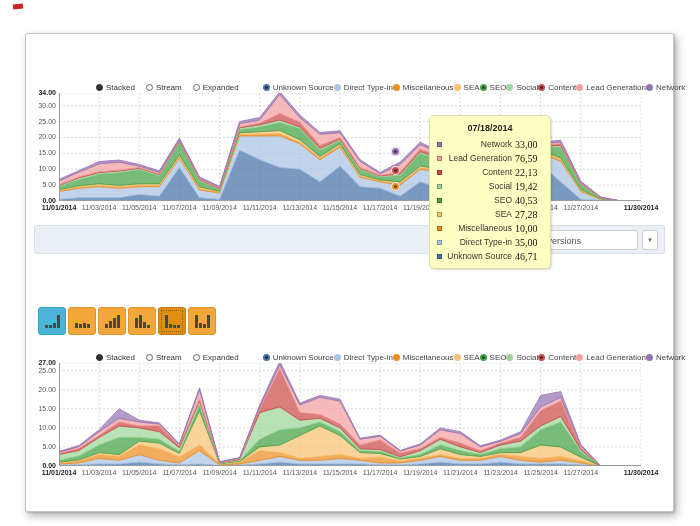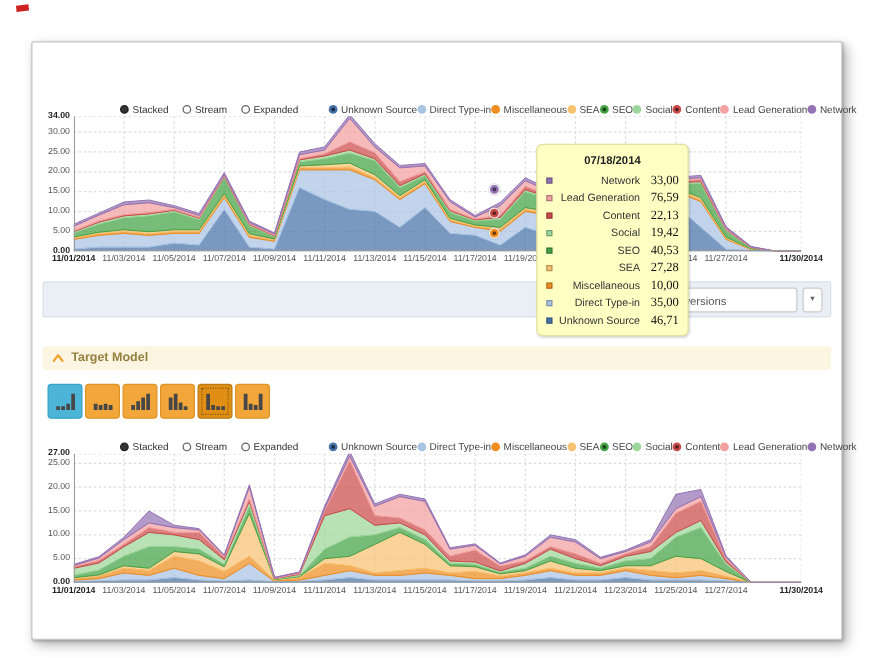--- a/index.html
+++ b/index.html
@@ -55,21 +55,21 @@
         border:1px solid rgba(255,255,255,.9);box-shadow:0 0 1px rgba(0,0,0,.4);
         display:flex;align-items:center;justify-content:center;}
   .hmark-core{width:3px;height:3px;border-radius:50%;background:rgba(0,0,0,.55);}
   .tooltip{position:absolute;left:403px;top:81px;width:122px;background:#ffffc4;
         border:1px solid #e0e0a0;border-radius:5px;padding:5px 7px;box-sizing:border-box;
         z-index:30;box-shadow:1px 1px 2px rgba(0,0,0,.15);}
   .tt-title{text-align:center;font-size:9px;font-weight:bold;color:#222;margin:2px 0 4px;}
   .tt-row{display:flex;align-items:center;height:14px;font-size:8.5px;color:#333;}
   .tt-sq{width:5px;height:5px;margin-right:4px;flex:0 0 auto;border:1px solid rgba(0,0,0,.25);box-sizing:border-box;}
   .tt-label{flex:1;text-align:right;padding-right:3px;white-space:nowrap;}
-  .tt-val{width:28px;text-align:right;font-family:"Liberation Serif",serif;font-size:10px;color:#111;}
+  .tt-val{width:28px;font-family:"Liberation Serif",serif;font-size:10px;color:#111;}
 </style>
 </head>
 <body>
 
 <div class="page">
   <div class="corner-mark"></div>
   <div class="sheet">
 
 
     <div class="controls" id="controls1">
@@ -194,26 +194,20 @@
 
     <div class="midbar">
       <div class="select">
         <span>Conversions</span>
       </div>
       <div class="caret-btn">
         <span>▼</span>
       </div>
     </div>
 
-    <div class="sec-header warn">
-      <svg class="chev" viewBox="0 0 10 7">
-        <path d="M1 6 L5 1 L9 6" fill="none" stroke="#f0a333" stroke-width="2" stroke-linecap="round" stroke-linejoin="round"></path>
-      </svg>
-      <span>Target Model</span>
-    </div>
 
     <div class="toolbar" id="toolbar">
         <button class="tb-btn blue">
           <span style="display: flex; align-items: flex-end; gap: 1px;">
             <span class="tb-bar" style="height: 3px;"></span>
             <span class="tb-bar" style="height: 3px;"></span>
             <span class="tb-bar" style="height: 5px;"></span>
             <span class="tb-bar" style="height: 13px;"></span>
           </span>
         </button>

